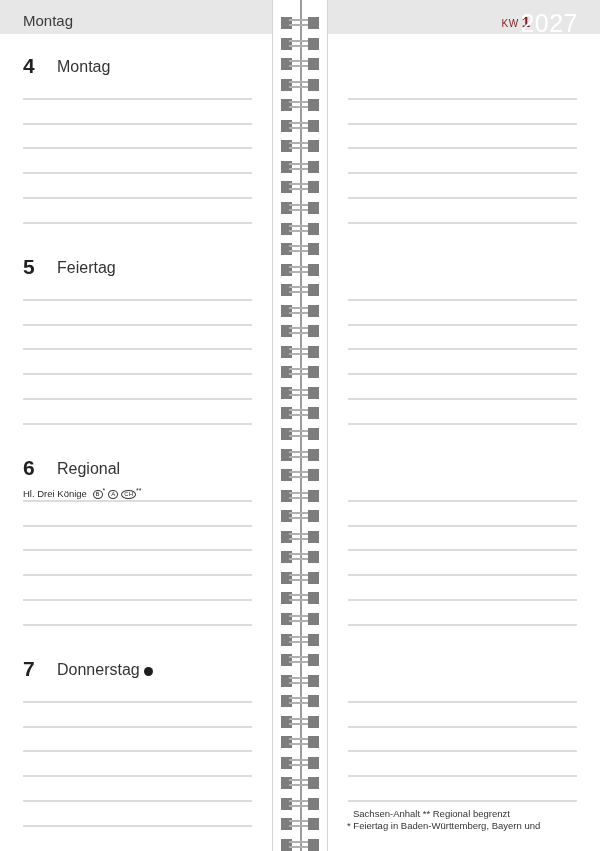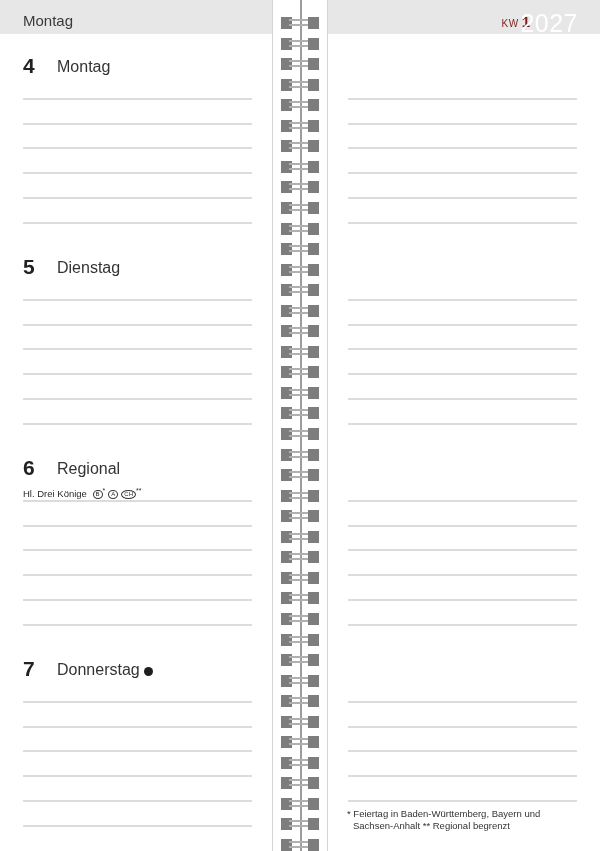--- a/index.html
+++ b/index.html
@@ -309,21 +309,21 @@
       <div class="line" style="top: 44px;"></div>
       <div class="line" style="top: 68.7px;"></div>
       <div class="line" style="top: 93.4px;"></div>
       <div class="line" style="top: 118.1px;"></div>
       <div class="line" style="top: 142.8px;"></div>
       <div class="line" style="top: 167.5px;"></div>
     </div>
 </div>
 <div class="day left" style="top:255px">
   <span class="num">5</span>
-  <span class="name">Dienstag</span>
+  <span class="name">Feiertag</span>
   <div class="lines">
       <div class="line" style="top: 44px;"></div>
       <div class="line" style="top: 68.7px;"></div>
       <div class="line" style="top: 93.4px;"></div>
       <div class="line" style="top: 118.1px;"></div>
       <div class="line" style="top: 142.8px;"></div>
       <div class="line" style="top: 167.5px;"></div>
     </div>
 </div>
 <div class="day left" style="top:456px">
@@ -390,15 +390,15 @@
   <div class="lines short">
       <div class="line" style="top: 44px;"></div>
       <div class="line" style="top: 68.7px;"></div>
       <div class="line" style="top: 93.4px;"></div>
       <div class="line" style="top: 118.1px;"></div>
       <div class="line" style="top: 142.8px;"></div>
     </div>
 </div>
 
 <div class="footnote">
+  <div style="padding-left:6px">Sachsen-Anhalt  ** Regional begrenzt</div>
   <div>* Feiertag in Baden-Württemberg, Bayern und</div>
-  <div style="padding-left:6px">Sachsen-Anhalt  ** Regional begrenzt</div>
 </div>
 
 </body></html>

